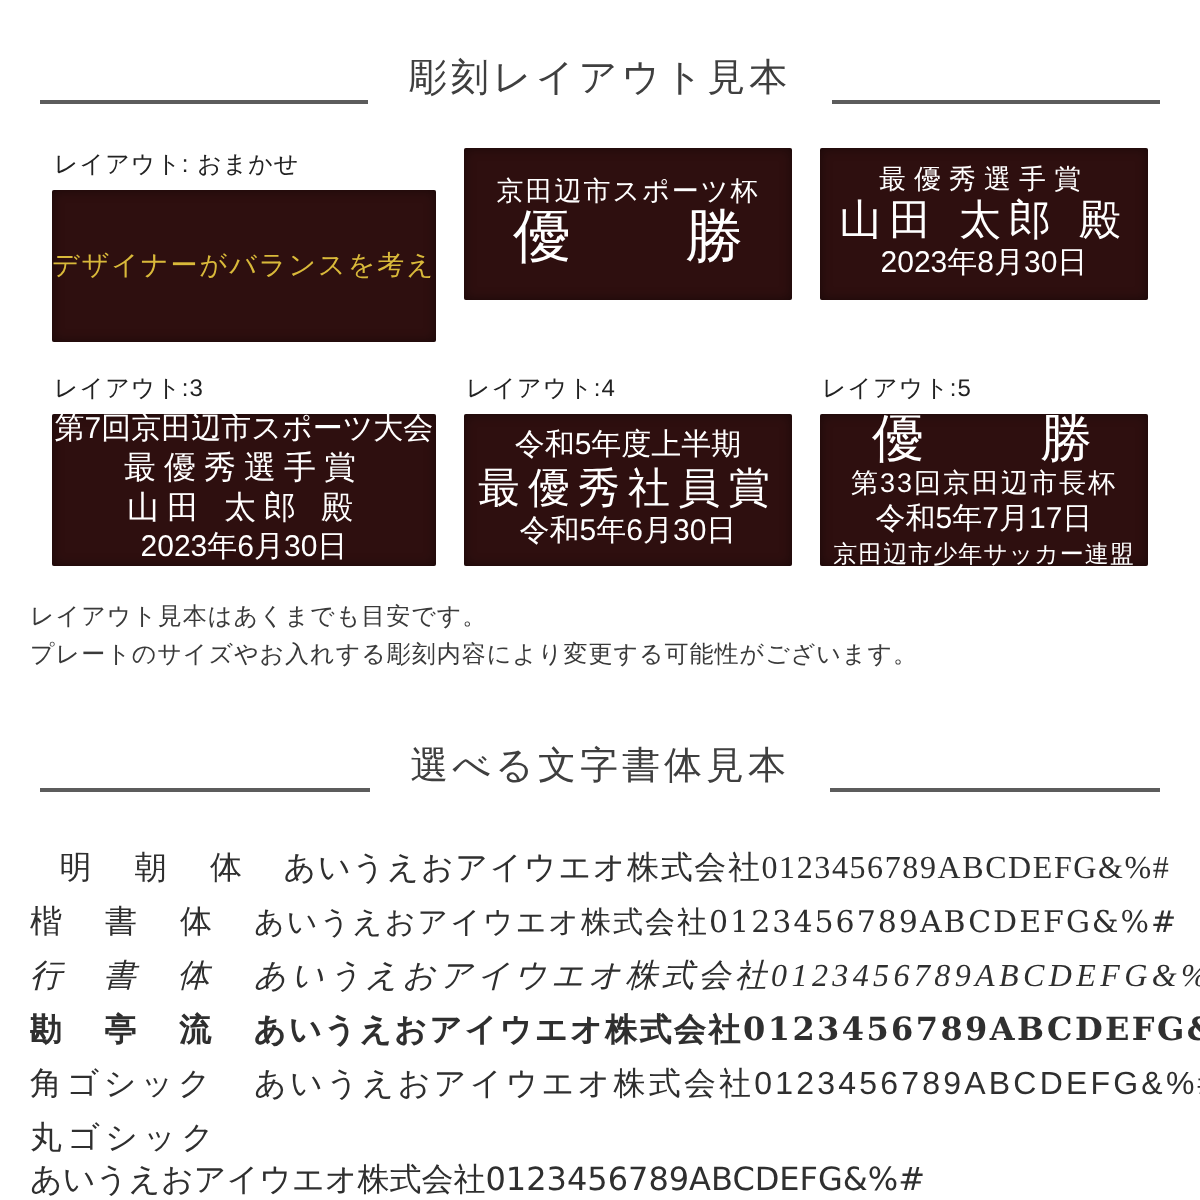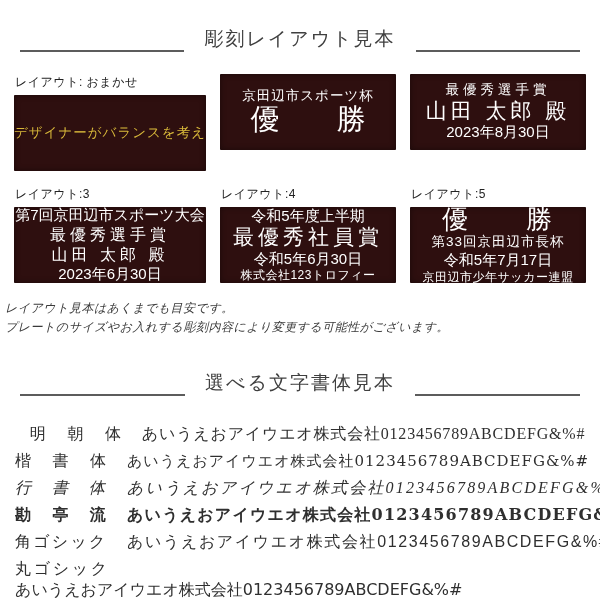--- a/index.html
+++ b/index.html
@@ -18,21 +18,21 @@
   }
   .section-header .rule { flex: 1; height: 2px; background: #5c5c5c; }
   .section-header .section-title {
     margin: 0 20px; font-size: 19px; font-weight: 500;
     letter-spacing: 2px; color: #3f3f3f; white-space: nowrap;
   }
 
   
   .layout-grid {
     display: grid; grid-template-columns: repeat(3, 1fr);
-    column-gap: 14px; row-gap: 15px; padding: 0 14px;
+    column-gap: 14px; row-gap: 15px; padding: 0 26px;
   }
   .layout-cell { display: flex; flex-direction: column; }
   .layout-label { font-size: 12px; color: #222; margin: 0 0 4px 1px; letter-spacing: 0.5px; }
   .plate {
     background: var(--plate-bg, #2e0f0f);
     color: var(--plate-fg, #ffffff);
     height: 76px; border-radius: 1px;
     display: flex; flex-direction: column;
     align-items: center; justify-content: center;
     text-align: center; line-height: 1.25;
@@ -44,22 +44,22 @@
   .plate-line.md  { font-size: 13.5px; letter-spacing: 1px; }
   .plate-line.md2 { font-size: 16px; letter-spacing: 2px; }
   .plate-line.lg  { font-size: 21px; letter-spacing: 3px; line-height: 1.15; }
   .plate-line.xl  { font-size: 29px; letter-spacing: 14px; line-height: 1.1; text-indent: 14px; }
   .plate-line.xl2 { font-size: 26px; letter-spacing: 2px; line-height: 1.1; }
   .plate-line.sp  { letter-spacing: 4px; }
   .plate-line.gold { color: var(--plate-gold, #d9b93a); }
 
   
   .note {
-    margin: 16px 0 0 5px; font-size: 12px; color: #3a3a3a;
-    line-height: 1.55; letter-spacing: 0.5px; font-style: italic;
+    margin: 16px 0 0 15px; font-size: 12px; color: #3a3a3a;
+    line-height: 1.55; letter-spacing: 0.5px;
   }
 
   .fonts-header { margin-top: 34px; }
 
   
   .font-table { padding: 6px 0 0 15px; }
   .font-row { display: flex; align-items: baseline; height: 27px; white-space: nowrap; }
   .font-name {
     width: 92px; margin-right: 20px; flex: none;
     text-align: justify; text-align-last: justify;
@@ -113,21 +113,20 @@
           <div class="plate-line md2 sp">山田 太郎 殿</div>
           <div class="plate-line sm">2023年6月30日</div>
         </div>
       </div>
       <div class="layout-cell">
         <div class="layout-label">レイアウト:4</div>
         <div class="plate">
           <div class="plate-line sm">令和5年度上半期</div>
           <div class="plate-line lg sp">最優秀社員賞</div>
           <div class="plate-line sm">令和5年6月30日</div>
-          <div class="plate-line sm2">株式会社123トロフィー</div>
         </div>
       </div>
       <div class="layout-cell">
         <div class="layout-label">レイアウト:5</div>
         <div class="plate">
           <div class="plate-line xl2">優　　勝</div>
           <div class="plate-line md">第33回京田辺市長杯</div>
           <div class="plate-line sm">令和5年7月17日</div>
           <div class="plate-line sm2">京田辺市少年サッカー連盟</div>
         </div>

